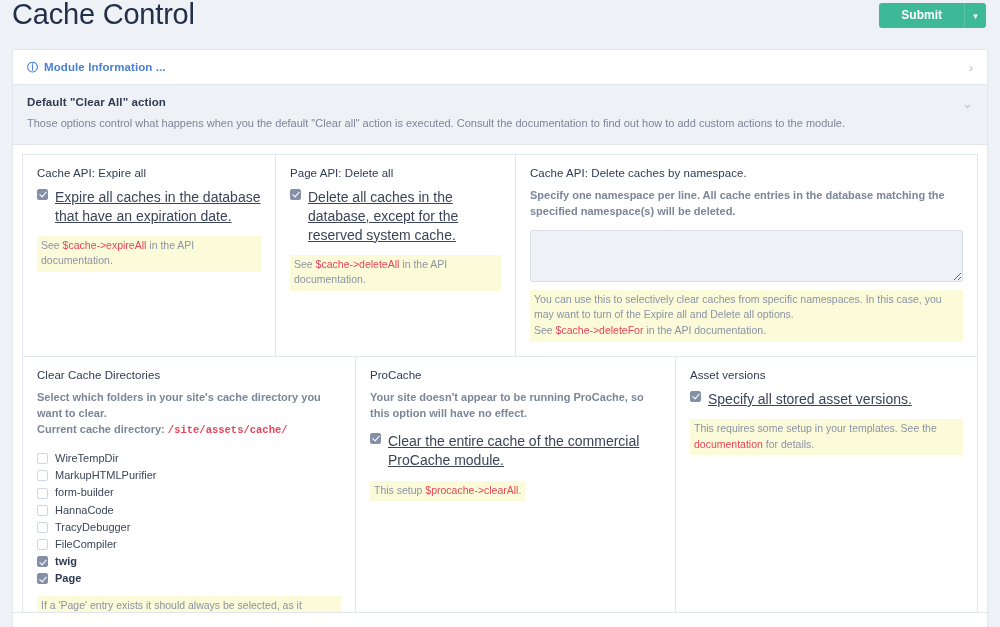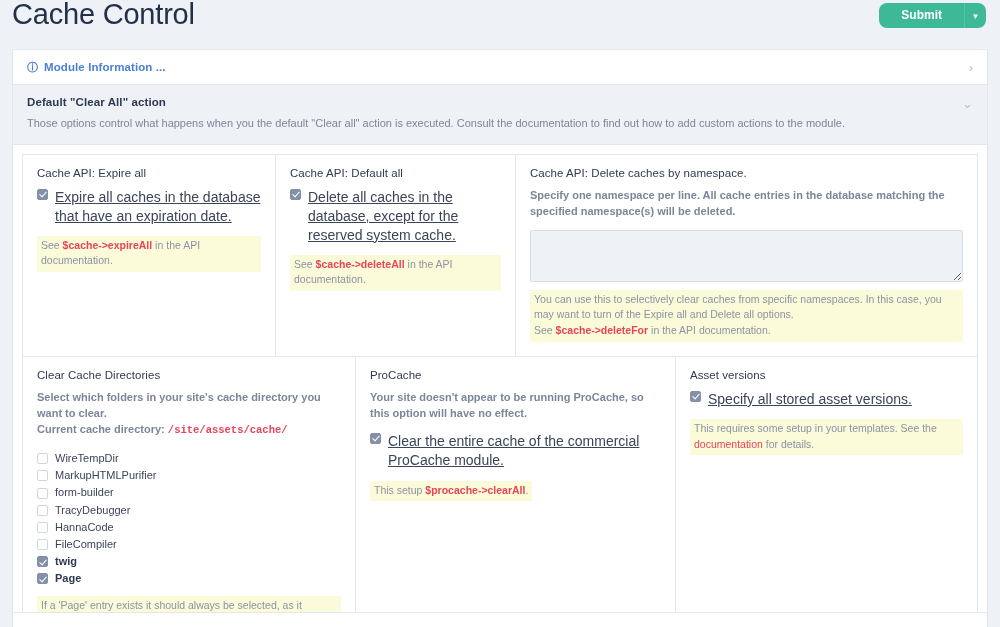--- a/index.html
+++ b/index.html
@@ -25,21 +25,21 @@
     font-size: 29px;
     font-weight: 400;
     color: #23304a;
     letter-spacing: -0.2px;
   }
   .submit-group {
     position: absolute;
     right: 14px; top: 3px;
     display: flex;
     height: 25px;
-    border-radius: 8px;
+    border-radius: 3px;
     overflow: hidden;
   }
   .submit-btn {
     background: #3eb998;
     color: #ffffff;
     border: 0;
     font-family: "Liberation Sans", sans-serif;
     font-size: 12px;
     font-weight: 700;
     padding: 0 22px;
@@ -191,21 +191,21 @@
     background: #fbfbd9;
     font-size: 10.5px;
     color: #8b93a4;
     line-height: 1.5;
     padding: 2px 4px 3px 4px;
     display: inline-block;
   }
   .note.block { display: block; }
   .code {
     color: #e8445a;
-    font-weight: 700;
+    font-weight: 400;
     font-family: "Liberation Sans", sans-serif;
   }
   .doclink { color: #e8445a; text-decoration: none; cursor: pointer; }
 
   .mono-path {
     font-family: "Liberation Mono", monospace;
     color: #e8445a;
     font-size: 10.5px;
   }
 
@@ -286,21 +286,21 @@
           <div class="col" style="width:253px; min-height:173px;">
             <div class="fhead">Cache API: Expire all</div>
             <div class="cbrow">
               <span class="cbox on"></span>
               <span class="cbtext">Expire all caches in the database that have an expiration date.</span>
             </div>
             <div class="note"><span>See </span><span class="code">$cache-&gt;expireAll</span><span> in the API documentation.</span></div>
           </div>
 
           <div class="col" style="width:240px;">
-            <div class="fhead">Cache API: Default all</div>
+            <div class="fhead">Page API: Delete all</div>
             <div class="cbrow">
               <span class="cbox on"></span>
               <span class="cbtext">Delete all caches in the database, except for the reserved system cache.</span>
             </div>
             <div class="note"><span>See </span><span class="code">$cache-&gt;deleteAll</span><span> in the API documentation.</span></div>
           </div>
 
           <div class="col" style="flex:1;">
             <div class="fhead">Cache API: Delete caches by namespace.</div>
             <div class="fdesc">Specify one namespace per line. All cache entries in the database matching the specified namespace(s) will be deleted.</div>
@@ -332,25 +332,25 @@
               <div class="dirrow">
                   <span class="cbox off"></span>
                   <span class="dname">MarkupHTMLPurifier</span>
                 </div>
               <div class="dirrow">
                   <span class="cbox off"></span>
                   <span class="dname">form-builder</span>
                 </div>
               <div class="dirrow">
                   <span class="cbox off"></span>
+                  <span class="dname">HannaCode</span>
+                </div>
+              <div class="dirrow">
+                  <span class="cbox off"></span>
                   <span class="dname">TracyDebugger</span>
-                </div>
-              <div class="dirrow">
-                  <span class="cbox off"></span>
-                  <span class="dname">HannaCode</span>
                 </div>
               <div class="dirrow">
                   <span class="cbox off"></span>
                   <span class="dname">FileCompiler</span>
                 </div>
               <div class="dirrow checked">
                   <span class="cbox on"></span>
                   <span class="dname">twig</span>
                 </div>
               <div class="dirrow checked">

